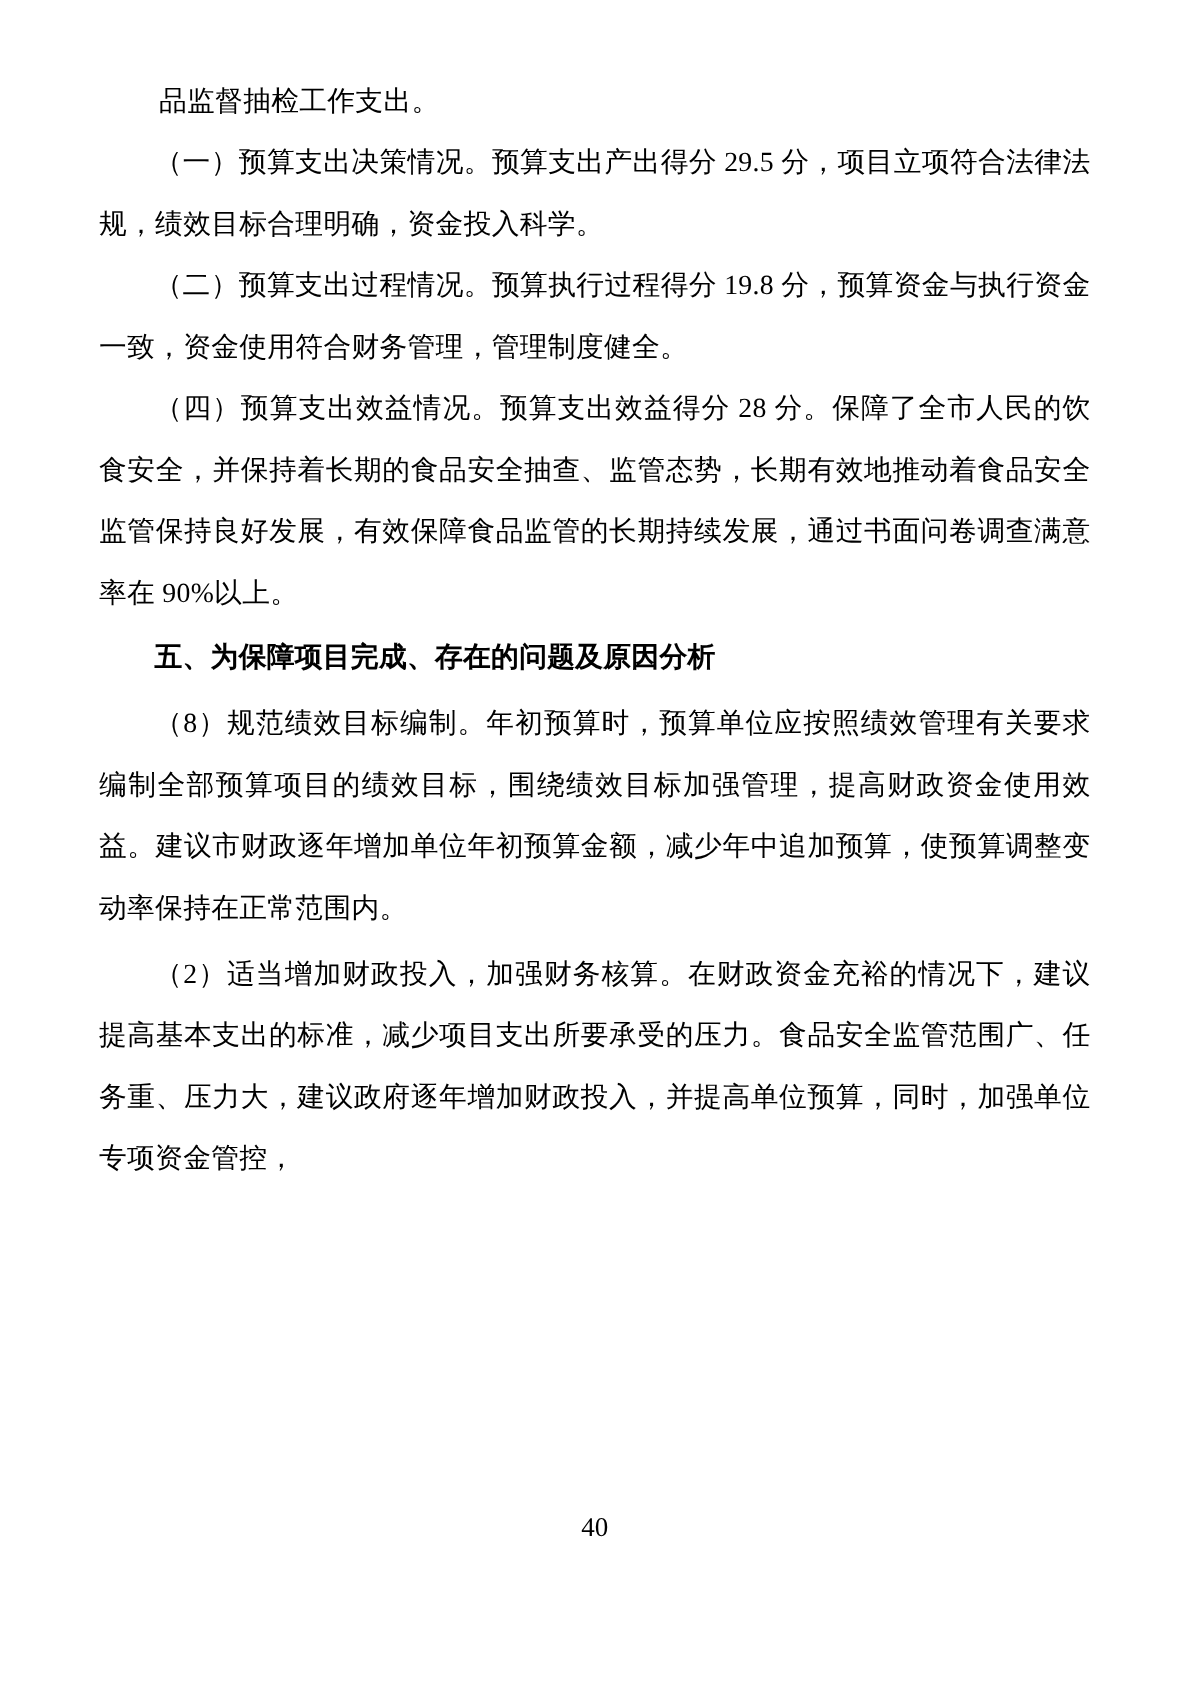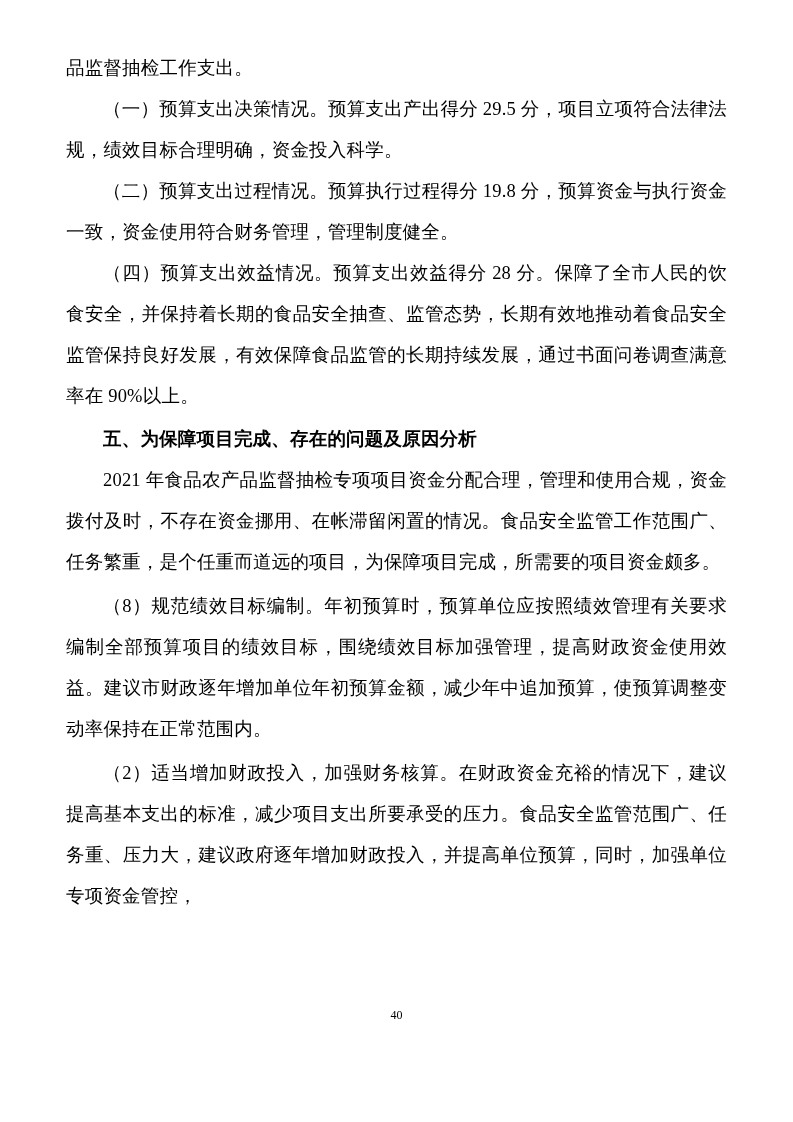--- a/index.html
+++ b/index.html
@@ -32,36 +32,37 @@
     letter-spacing: 0.2px;
   }
   p {
     margin: 0;
   }
   .para {
     text-indent: 2em;
   }
   .cont {
     text-indent: 0;
+    margin-left: 40px;
   }
   .heading {
     text-indent: 2em;
     font-weight: bold;
     margin-top: 2px;
   }
   .spacer-sm {
     height: 3px;
   }
   .page-number {
     position: absolute;
     left: 0;
     right: 0;
     top: 1008px;
     text-align: center;
-    font-size: 12px;
+    font-size: 18px;
     font-family: "Liberation Serif", "DejaVu Serif", serif;
   }
 </style>
 </head>
 <body>
 
 <div class="page">
   <div class="doc-body">
 
     <p class="cont">品监督抽检工作支出。</p>
@@ -69,21 +70,20 @@
 
     <p class="para">（一）预算支出决策情况。预算支出产出得分 29.5 分，项目立项符合法律法规，绩效目标合理明确，资金投入科学。</p>
 
     <p class="para">（二）预算支出过程情况。预算执行过程得分 19.8 分，预算资金与执行资金一致，资金使用符合财务管理，管理制度健全。</p>
 
 
     <p class="para">（四）预算支出效益情况。预算支出效益得分 28 分。保障了全市人民的饮食安全，并保持着长期的食品安全抽查、监管态势，长期有效地推动着食品安全监管保持良好发展，有效保障食品监管的长期持续发展，通过书面问卷调查满意率在 90%以上。</p>
 
     <p class="heading">五、为保障项目完成、存在的问题及原因分析</p>
 
-    <p class="para">2021 年食品农产品监督抽检专项项目资金分配合理，管理和使用合规，资金拨付及时，不存在资金挪用、在帐滞留闲置的情况。食品安全监管工作范围广、任务繁重，是个任重而道远的项目，为保障项目完成，所需要的项目资金颇多。</p>
 
     <div class="spacer-sm"></div>
 
 
     <p class="para">（8）规范绩效目标编制。年初预算时，预算单位应按照绩效管理有关要求编制全部预算项目的绩效目标，围绕绩效目标加强管理，提高财政资金使用效益。建议市财政逐年增加单位年初预算金额，减少年中追加预算，使预算调整变动率保持在正常范围内。</p>
 
     <div class="spacer-sm"></div>
 
     <p class="para">（2）适当增加财政投入，加强财务核算。在财政资金充裕的情况下，建议提高基本支出的标准，减少项目支出所要承受的压力。食品安全监管范围广、任务重、压力大，建议政府逐年增加财政投入，并提高单位预算，同时，加强单位专项资金管控，</p>
 

